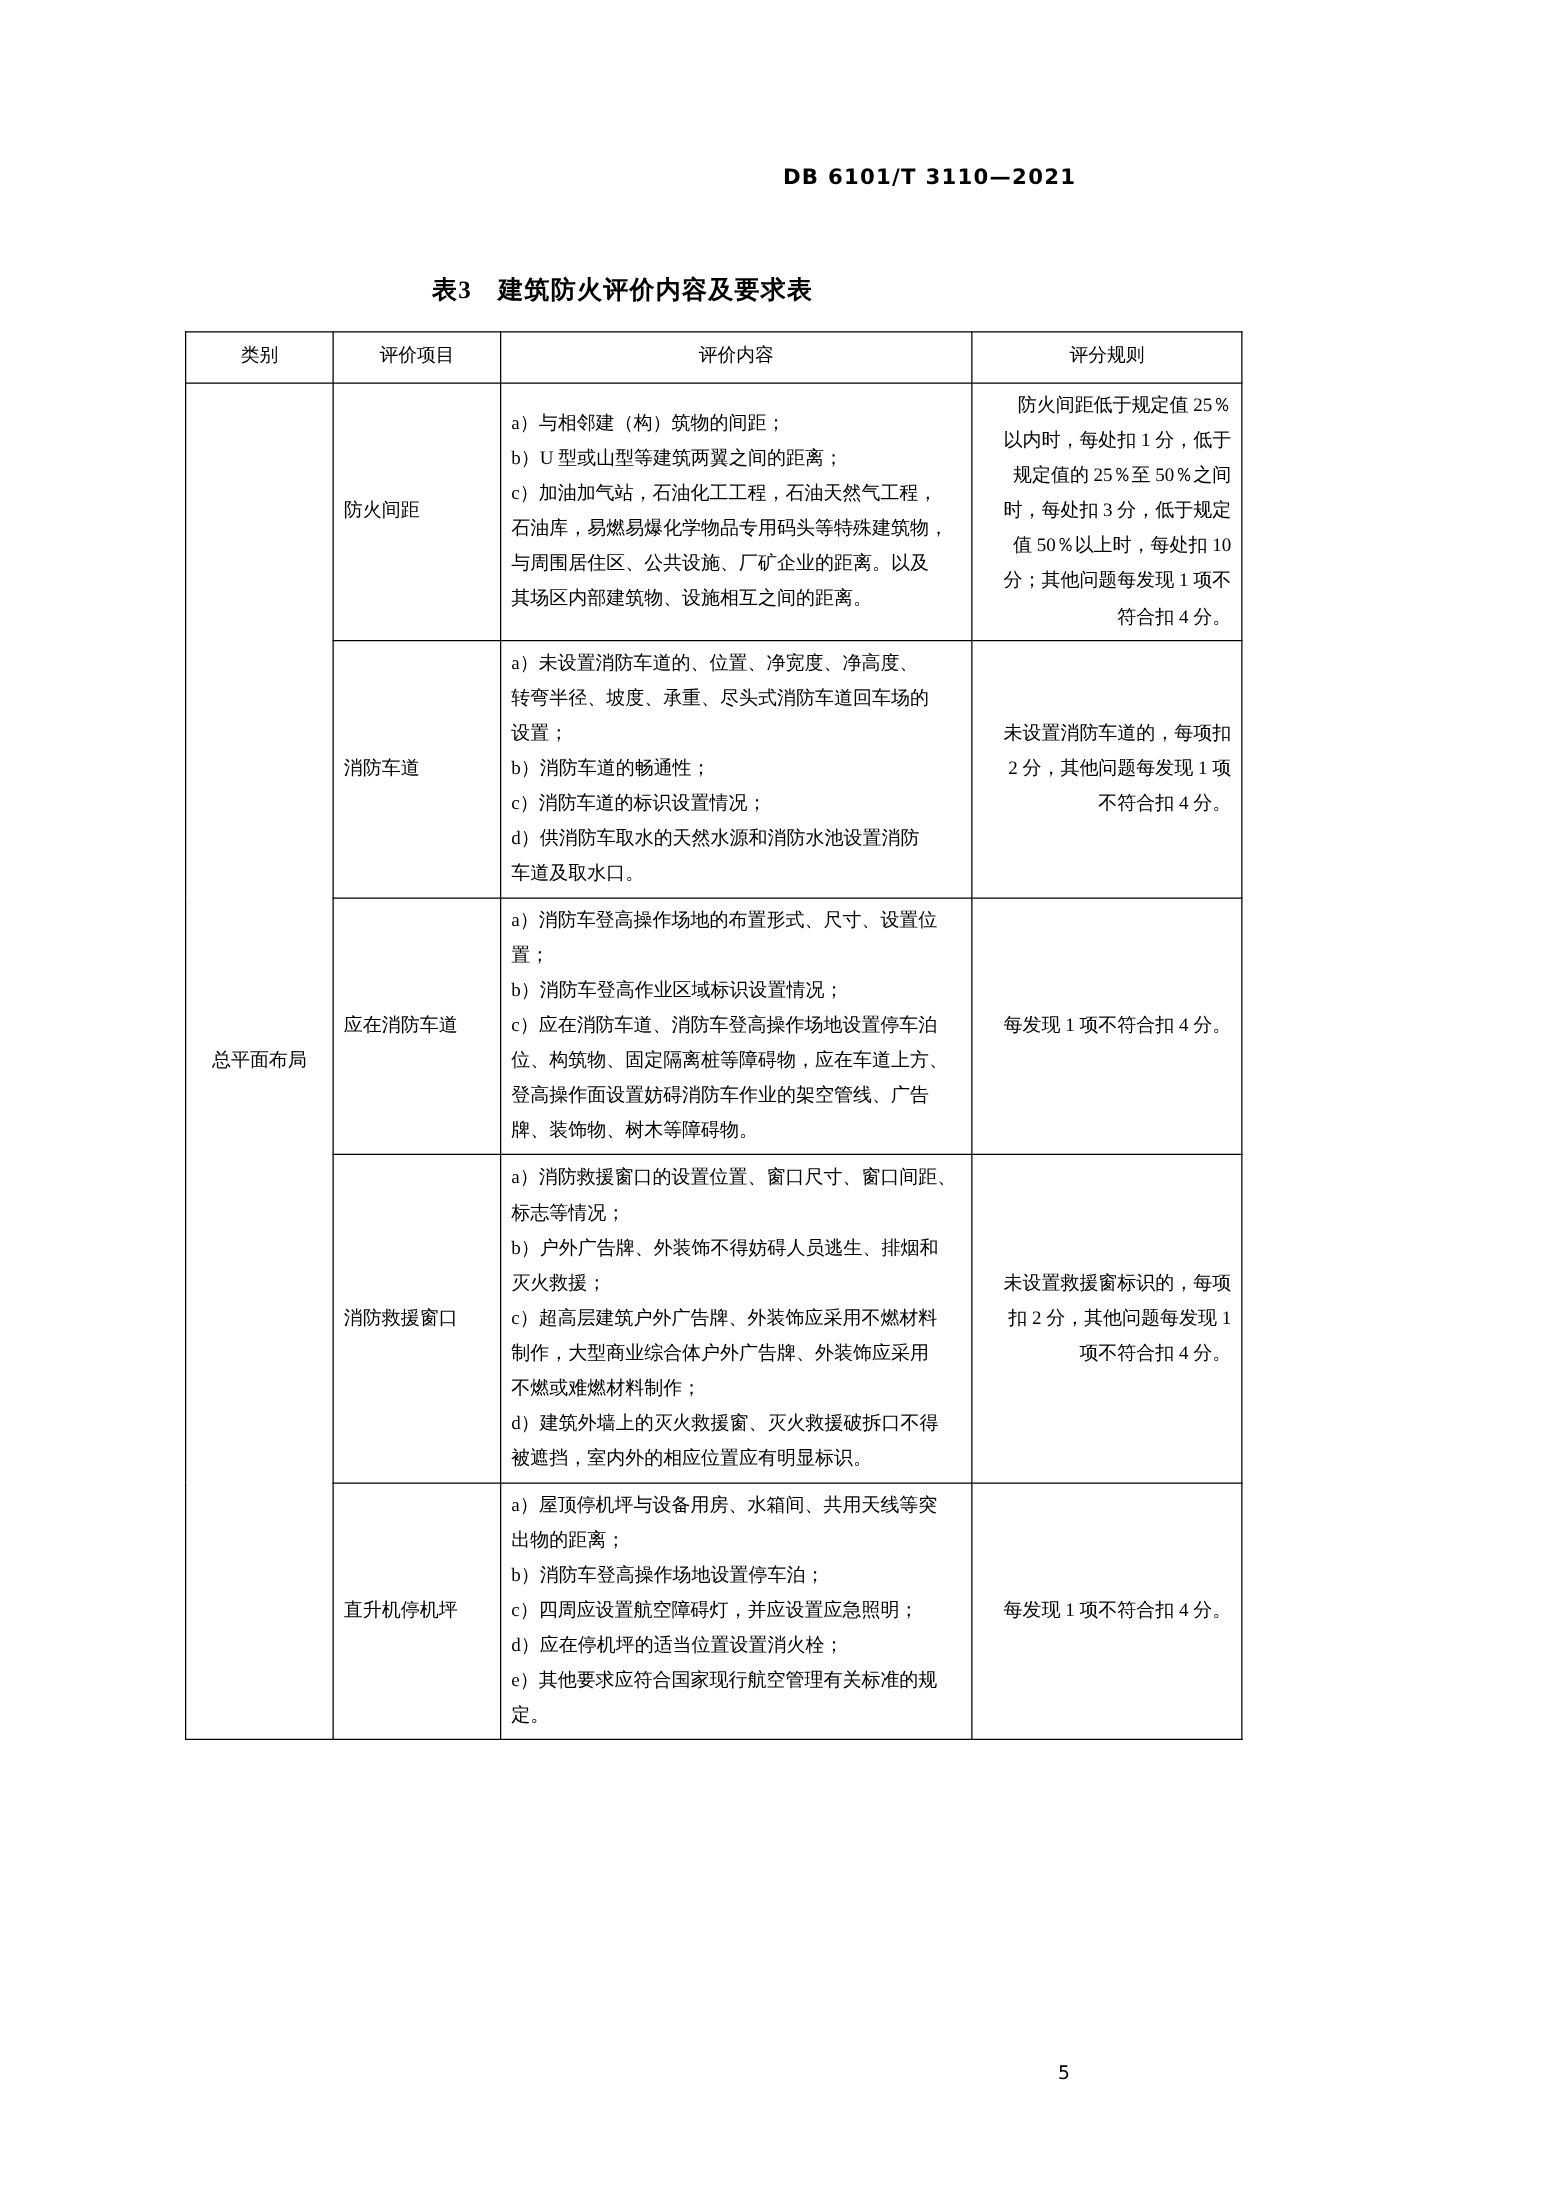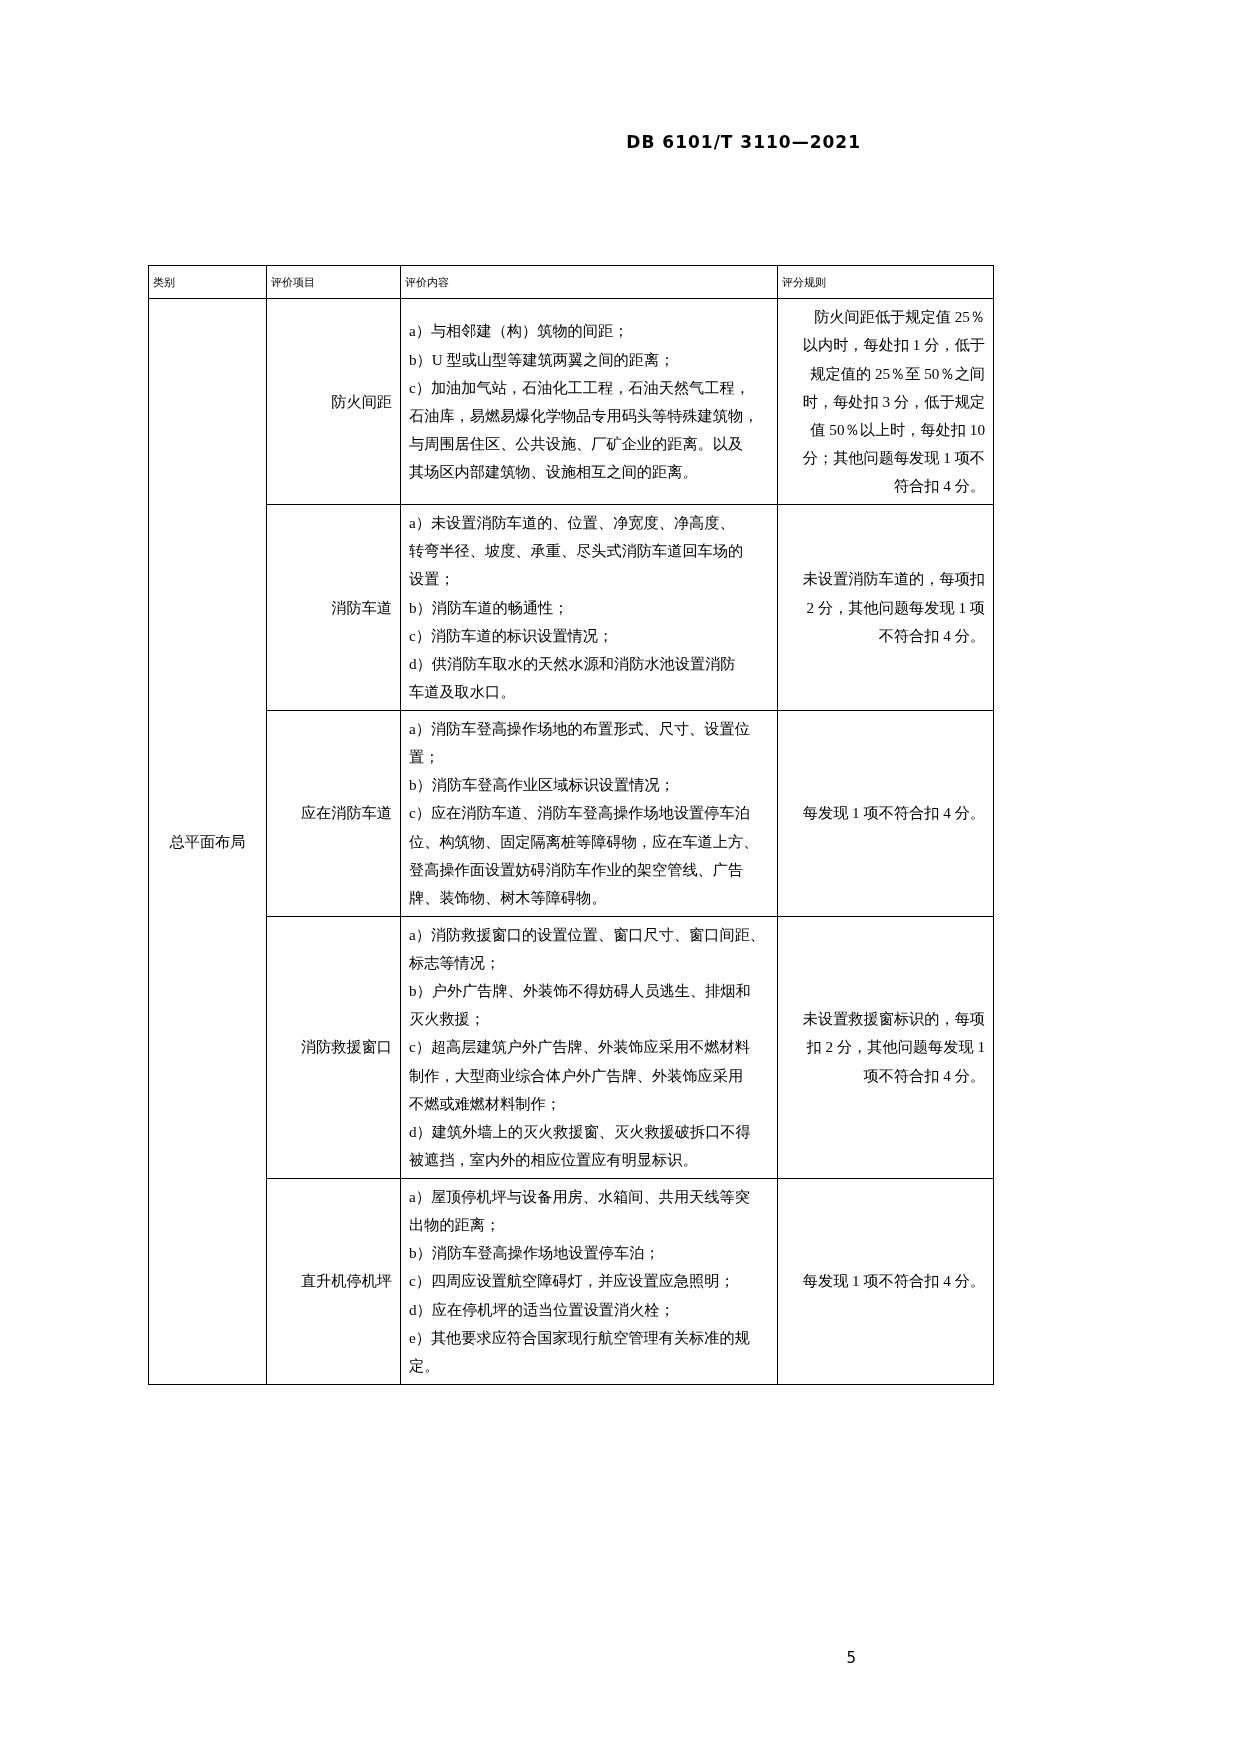--- a/index.html
+++ b/index.html
@@ -50,36 +50,36 @@
   }
   table.main td, table.main th {
     border: 1px solid #000000;
     vertical-align: middle;
     font-size: 15.2px;
     line-height: 1.85;
     padding: 4px 8px;
     box-sizing: border-box;
   }
   table.main thead th {
-    text-align: left;
+    text-align: center;
     font-weight: normal;
     padding: 6px 4px;
-    font-size: 11px;
+    font-size: 15px;
   }
   .col-cat { width: 118px; }
   .col-item { width: 134px; }
   .col-content { width: 377px; }
   .col-rule { width: 216px; }
 
   td.cat {
     text-align: center;
     font-size: 15.5px;
   }
   td.item {
-    text-align: right;
+    text-align: left;
     font-size: 15.5px;
   }
   td.content {
     text-align: left;
     padding-left: 10px;
     padding-right: 6px;
     padding-top: 10px;
     padding-bottom: 10px;
   }
   td.rule {
@@ -96,20 +96,21 @@
     font-size: 15px;
   }
 </style>
 </head>
 <body>
 
 <div class="page">
 
   <div class="header">DB 6101/T 3110—2021</div>
 
+  <div class="table-title">表3　建筑防火评价内容及要求表</div>
 
   <table class="main">
     <colgroup>
       <col class="col-cat">
       <col class="col-item">
       <col class="col-content">
       <col class="col-rule">
     </colgroup>
     <thead>
       <tr>

